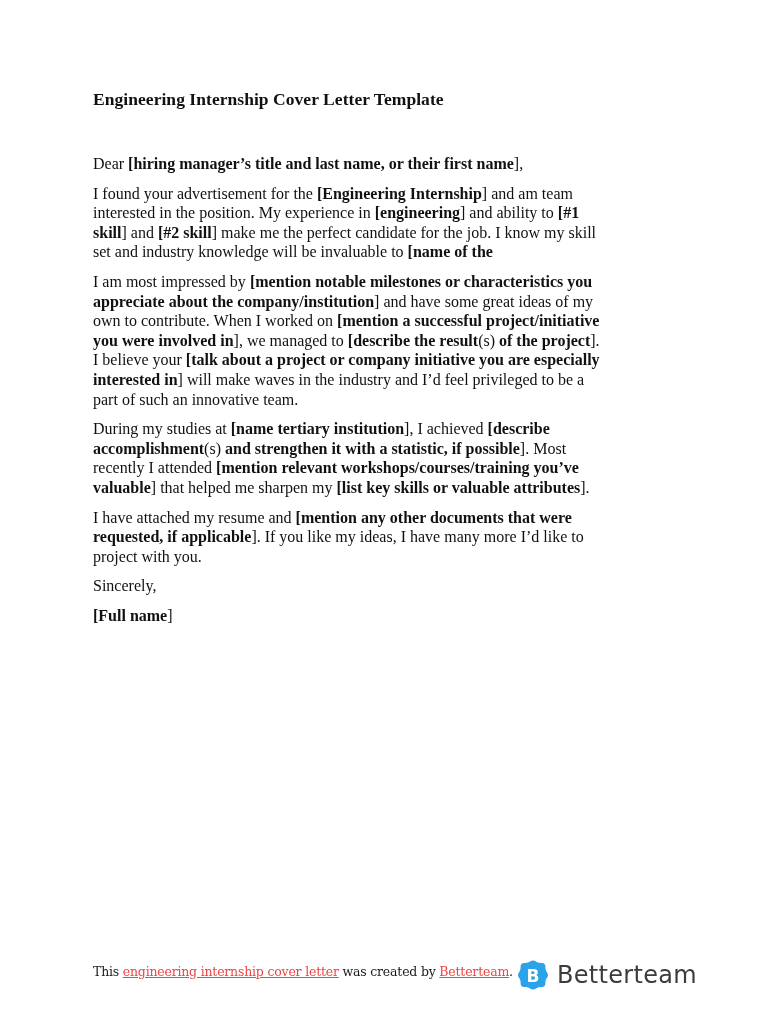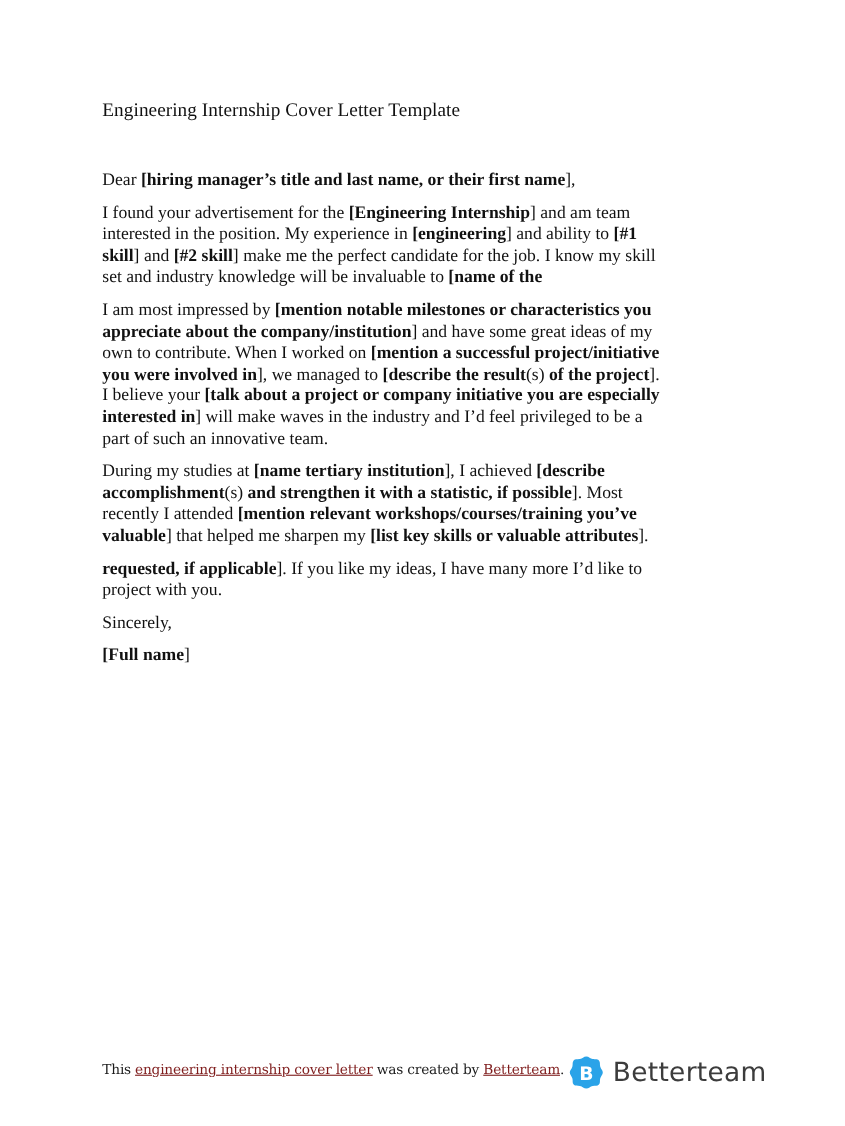--- a/index.html
+++ b/index.html
@@ -19,21 +19,21 @@
       position: absolute;
       left: 93px;
       top: 0;
       width: 590px;
     }
     .doc-title {
       position: absolute;
       top: 89px;
       left: 0;
       font-size: 17.5px;
-      font-weight: normal;
+      font-weight: bold;
       white-space: nowrap;
       letter-spacing: 0.05px;
     }
     .letter-body {
       position: absolute;
       top: 154px;
       left: 0;
       width: 590px;
       font-size: 16px;
       line-height: 19.6px;
@@ -47,21 +47,21 @@
       position: absolute;
       left: 93px;
       top: 964px;
       font-size: 12.5px;
       font-family: "DejaVu Serif", "Liberation Serif", serif;
       color: #1a1a1a;
       white-space: nowrap;
       letter-spacing: -0.2px;
     }
     .footer a {
-      color: #7f1d1d;
+      color: #ef4444;
       text-decoration: underline;
     }
     .brand {
       position: absolute;
       left: 517px;
       top: 959px;
       display: flex;
       align-items: center;
       gap: 8px;
     }
@@ -103,20 +103,21 @@
           <span class="line"><b>interested in</b><span>] will make waves in the industry and I’d feel privileged to be a</span></span>
           <span class="line"><span>part of such an innovative team.</span></span>
         </p>
         <p class="para">
           <span class="line"><span>During my studies at </span><b>[name tertiary institution</b><span>], I achieved </span><b>[describe</b></span>
           <span class="line"><b>accomplishment</b><span>(s)</span><b> and strengthen it with a statistic, if possible</b><span>]. Most</span></span>
           <span class="line"><span>recently I attended </span><b>[mention relevant workshops/courses/training you’ve</b></span>
           <span class="line"><b>valuable</b><span>] that helped me sharpen my </span><b>[list key skills or valuable attributes</b><span>].</span></span>
         </p>
         <p class="para">
+          <span class="line"><span>I have attached my resume and </span><b>[mention any other documents that were</b></span>
           <span class="line"><b>requested, if applicable</b><span>]. If you like my ideas, I have many more I’d like to</span></span>
           <span class="line"><span>project with you.</span></span>
         </p>
       </div>
 
     <p class="para">Sincerely,</p>
     <p class="para"><b><span>[</span><span>Full name</span></b><span>]</span></p>
   </div>
 </div>
 

